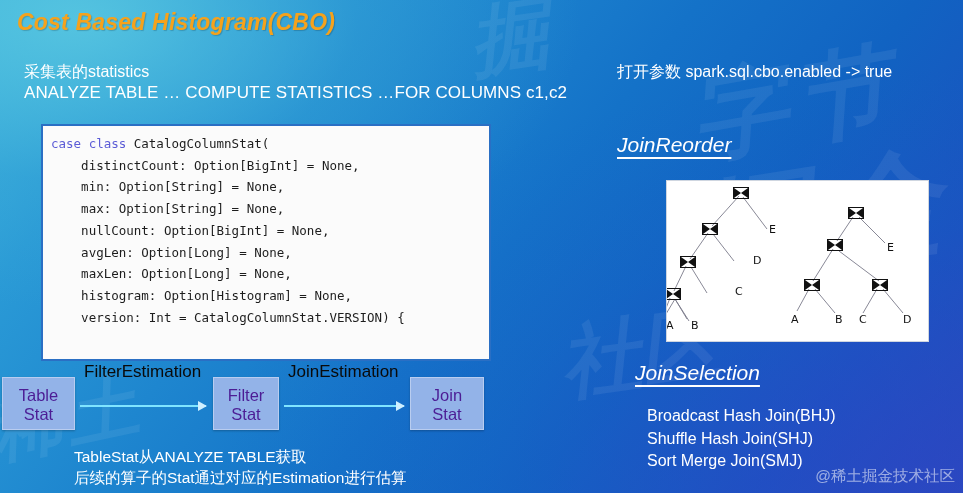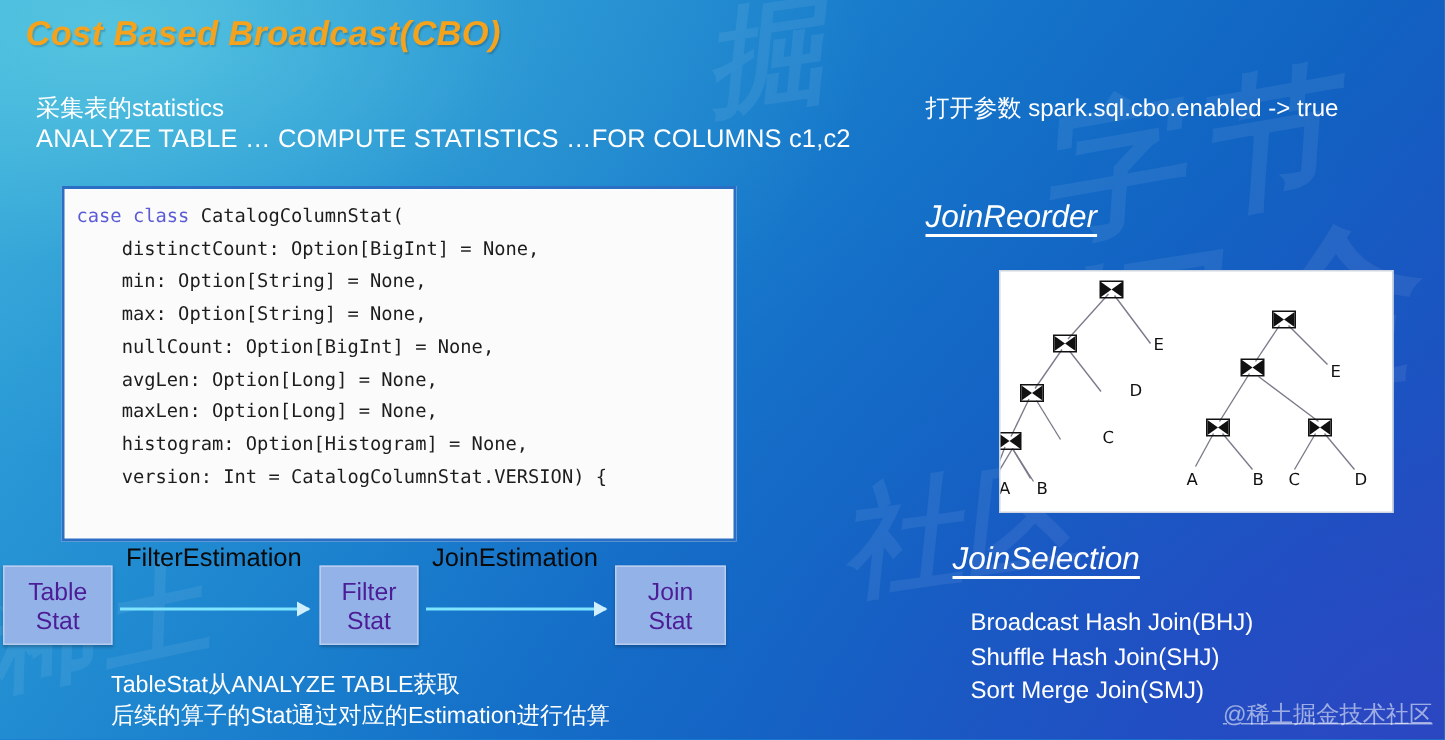--- a/index.html
+++ b/index.html
@@ -164,35 +164,34 @@
     line-height: 22.5px;
   }
 
   .corner-watermark {
     position: absolute;
     right: 8px; bottom: 6px;
     color: rgba(255,255,255,0.55);
     font-size: 15.5px;
     white-space: nowrap;
     user-select: none;
-    text-decoration: underline;
   }
 </style>
 </head>
 <body>
 
 <div class="slide">
 
   <div class="bg-mark bg-mark-a">掘</div>
   <div class="bg-mark bg-mark-b">字节</div>
   <div class="bg-mark bg-mark-c">稀土</div>
   <div class="bg-mark bg-mark-d">掘金</div>
   <div class="bg-mark bg-mark-e">社区</div>
 
-  <div class="title">Cost Based Broadcast(CBO)</div>
+  <div class="title">Cost Based Histogram(CBO)</div>
 
   <div class="lead-cn">采集表的statistics</div>
   <div class="lead-sql">ANALYZE TABLE … COMPUTE STATISTICS …FOR COLUMNS  c1,c2</div>
 
   <div class="code-box">
     <div class="code-line"><span class="kw">case class</span><span> CatalogColumnStat(</span></div>
     <div class="code-line">    distinctCount: Option[BigInt] = None,</div>
     <div class="code-line">    min: Option[String] = None,</div>
     <div class="code-line">    max: Option[String] = None,</div>
     <div class="code-line">    nullCount: Option[BigInt] = None,</div>

